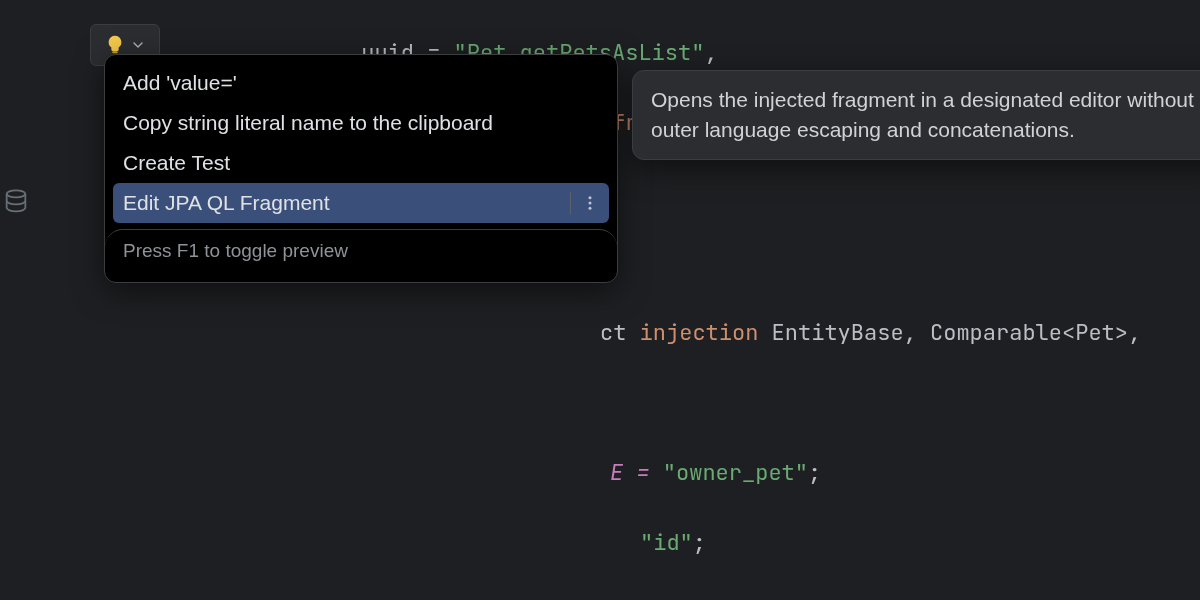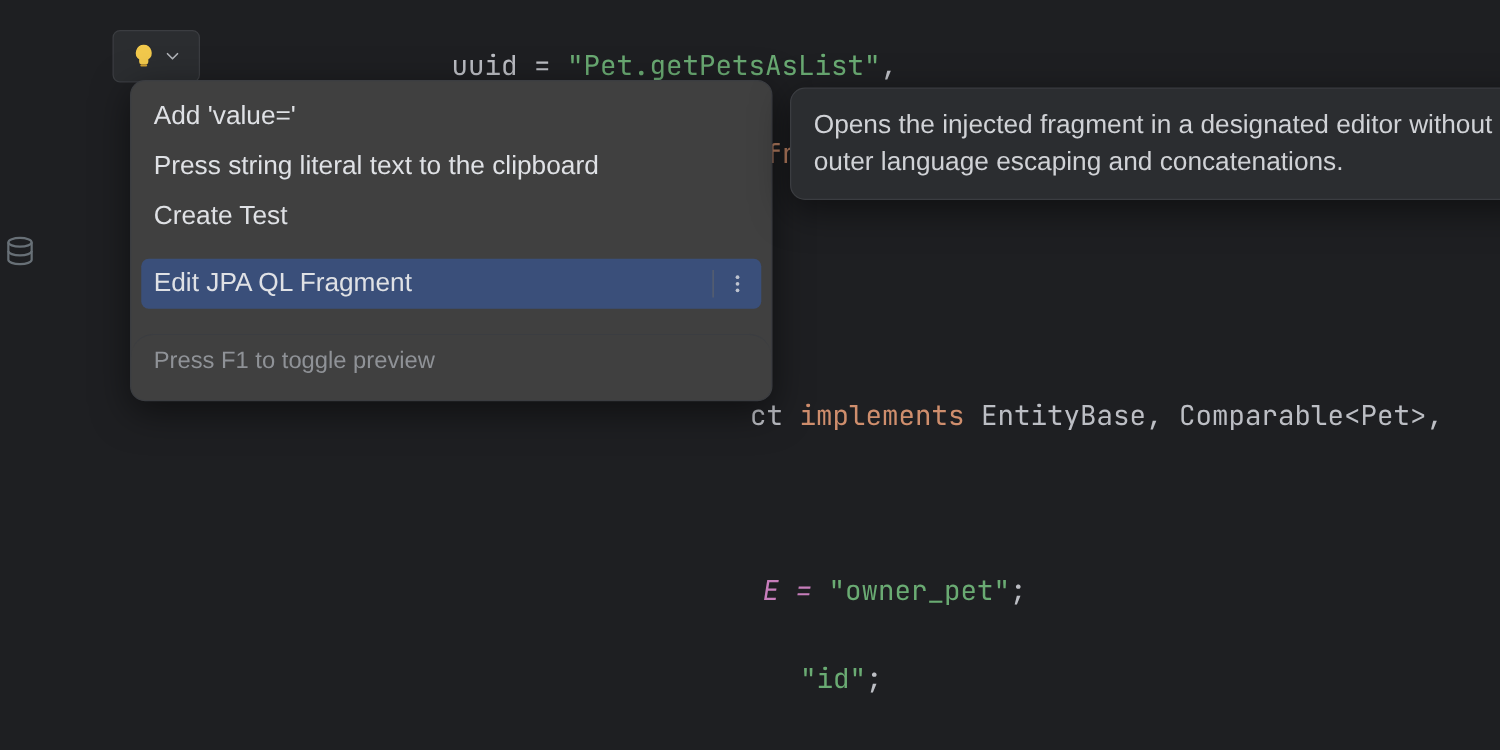--- a/index.html
+++ b/index.html
@@ -50,42 +50,42 @@
     justify-content: center;
     gap: 4px;
     cursor: pointer;
   }
   .bulb-btn svg.bulb { width: 22px; height: 22px; }
   .bulb-btn svg.chev { width: 16px; height: 16px; stroke: #b0b3b8; }
 
   .intention-popup {
     position: absolute;
     left: 104px;
-    top: 64px;
+    top: 54px;
     width: 512px;
-    background: #404040;
+    background: #000000;
     border: 1px solid #3b3d41;
     border-radius: 12px;
     box-shadow: 0 8px 30px rgba(0,0,0,0.5);
     overflow: hidden;
     font-family: "Segoe UI", "Helvetica Neue", Arial, sans-serif;
     font-size: 21px;
     color: #dfe1e5;
   }
   .intention-popup .item {
     padding: 8px 18px;
     cursor: pointer;
     display: flex;
     align-items: center;
     justify-content: space-between;
   }
   .intention-popup .item.selected {
     background: #3a4f7a;
     border-radius: 6px;
-    margin: 14px 8px;
+    margin: 0 8px;
     padding: 8px 10px;
   }
   .intention-popup .item .more {
     display: flex;
     align-items: center;
     gap: 10px;
     opacity: 0.8;
   }
   .intention-popup .item .more .sep {
     width: 1px; height: 22px; background: #63666b;
@@ -116,21 +116,21 @@
   }
 </style>
 </head>
 <body>
 
 <div class="editor">
 <div class="line"><span>                </span><span>uuid = </span><span class="k-green">"Pet.getPetsAsList"</span><span>,</span></div>
 <div class="line"><span>                </span><span>query = </span><span> </span><span class="k-green">"</span><span class="k-orange">select</span><span class="k-green"> p </span><span class="k-orange">from</span><span class="k-green"> Pet p </span><span class="k-orange">where</span><span class="k-green"> p.owner=:owner </span><span class="k-orange">order</span><span class="k-green"> </span><span class="k-orange">by</span><span class="k-green"> p.nam</span></div>
 <div class="line"><span> </span></div>
 <div class="line"><span> </span></div>
-<div class="line" style="padding-left:600px"><span>ct </span><span class="k-orange">implements</span><span> EntityBase, Comparable&lt;Pet&gt;,</span></div>
+<div class="line" style="padding-left:600px"><span>ct </span><span class="k-orange">injection</span><span> EntityBase, Comparable&lt;Pet&gt;,</span></div>
 <div class="line"><span> </span></div>
 <div class="line" style="padding-left:610px"><span class="k-purple">E = </span><span class="k-green">"owner_pet"</span><span>;</span></div>
 <div class="line" style="padding-left:640px"><span class="k-green">"id"</span><span>;</span></div>
 <div class="line" style="padding-left:614px"><span class="k-purple"></span><span> = </span><span class="k-green">"uuid"</span><span>;</span></div>
 
 
 
 
 
 
@@ -153,21 +153,21 @@
     <path d="M6 9l6 6 6-6" stroke-width="2" stroke-linecap="round" stroke-linejoin="round"></path>
   </svg>
 </div>
 
 <div class="intention-popup">
   <div style="height:8px"></div>
   <div class="item">
     <span>Add 'value='</span>
   </div>
   <div class="item">
-    <span>Press string literal text to the clipboard</span>
+    <span>Copy string literal name to the clipboard</span>
   </div>
   <div class="item">
     <span>Create Test</span>
   </div>
   <div class="item selected">
     <span>Edit JPA QL Fragment</span>
     <span class="more">
       <span class="sep"></span>
       <svg viewBox="0 0 24 24">
         <circle cx="12" cy="5" r="2"></circle>

